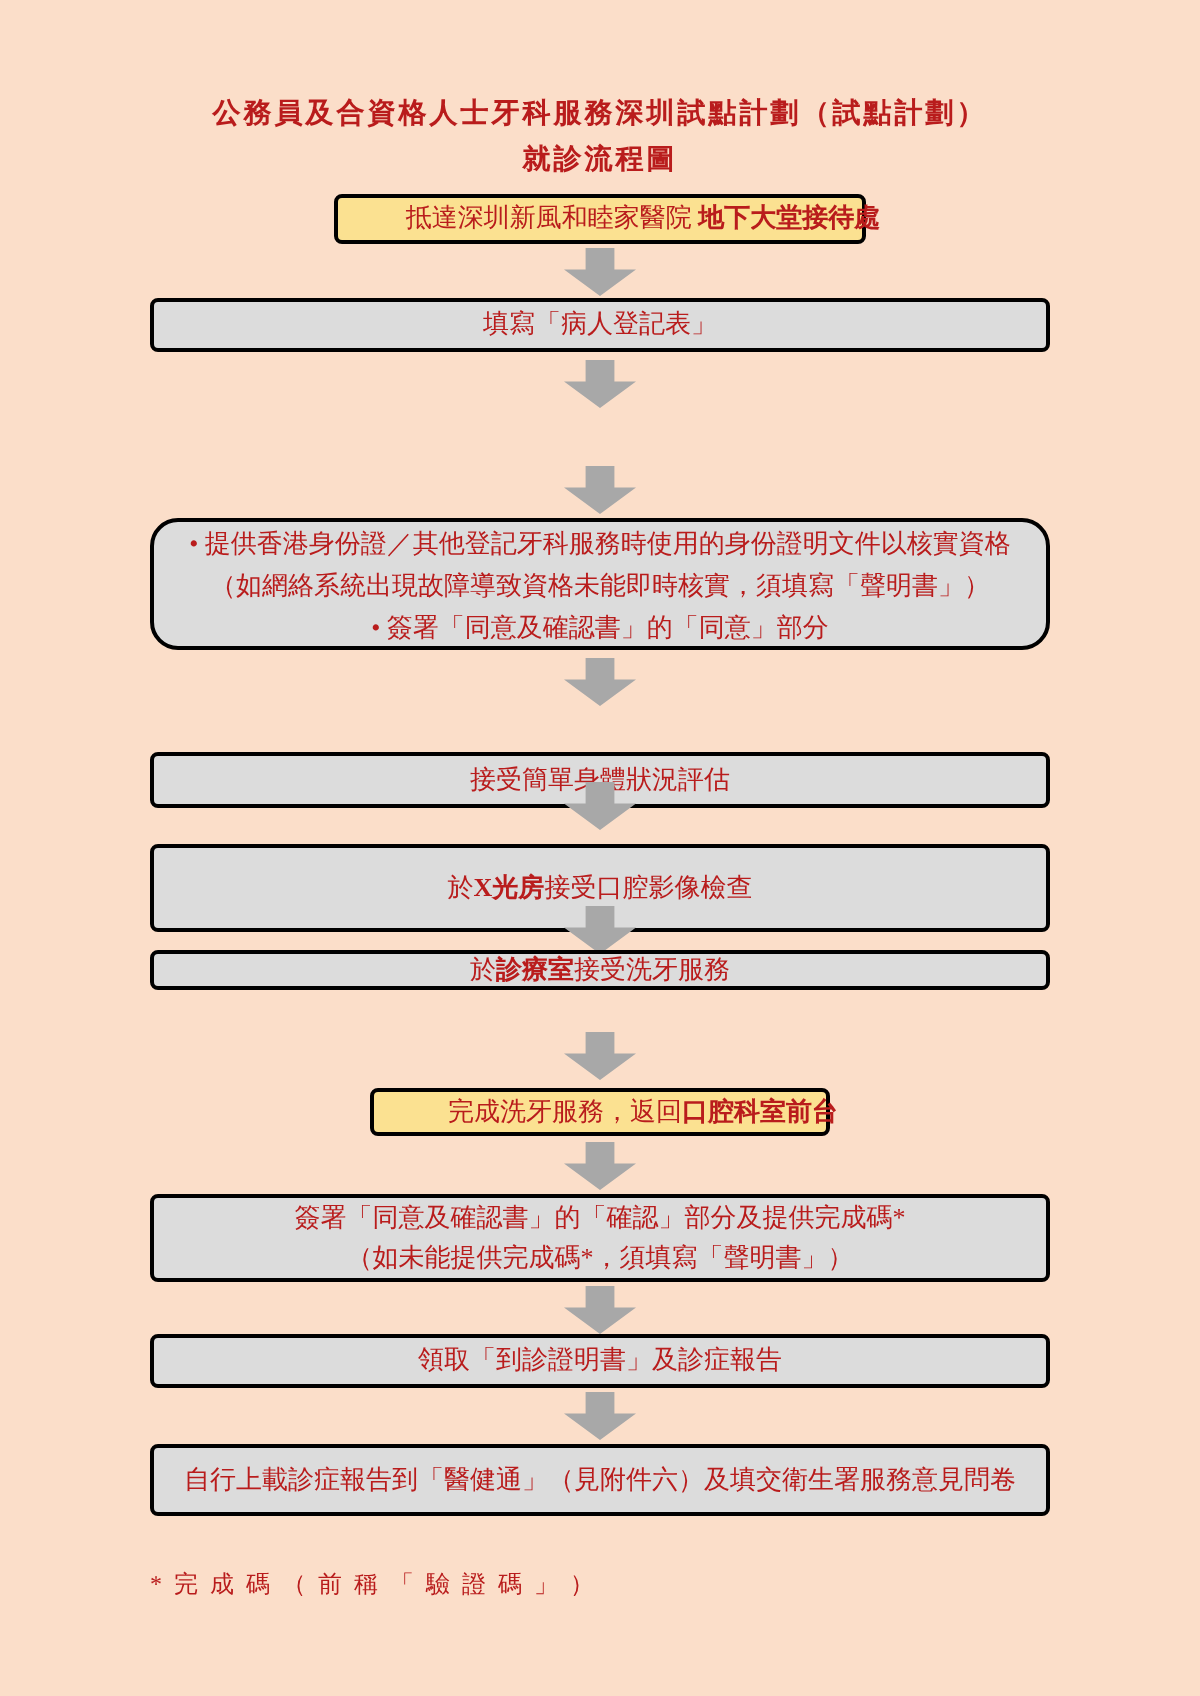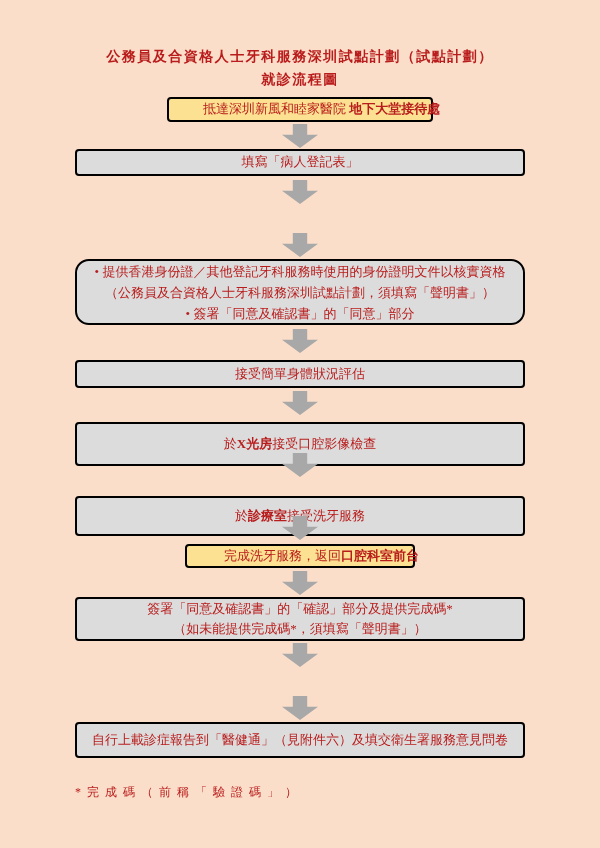--- a/index.html
+++ b/index.html
@@ -53,51 +53,54 @@
 
   <div class="box gray" style="top:149px; height:27px;">
     <div class="line">填寫「病人登記表」</div>
   </div>
   <div class="arrow" style="top:180px;"></div>
 
   <div class="arrow" style="top:233px;"></div>
 
   <div class="box gray big" style="top:259px; height:66px;border-radius:14px;">
     <div class="line">• 提供香港身份證／其他登記牙科服務時使用的身份證明文件以核實資格</div>
-    <div class="line">（公務員及合資格人士牙科服務深圳試點計劃，須填寫「聲明書」）</div>
+    <div class="line">（如網絡系統出現故障導致資格未能即時核實，須填寫「聲明書」）</div>
     <div class="line">• 簽署「同意及確認書」的「同意」部分</div>
   </div>
   <div class="arrow" style="top:329px;"></div>
 
-  <div class="box gray" style="top:360px; height:28px;">
+  <div class="box gray" style="top:376px; height:28px;">
     <div class="line">接受簡單身體狀況評估</div>
   </div>
   <div class="arrow" style="top:391px;"></div>
 
   <div class="box gray" style="top:422px; height:44px;">
     <div class="line"><span>於</span><span class="b">X光房</span><span>接受口腔影像檢查</span></div>
   </div>
   <div class="arrow" style="top:453px;"></div>
 
-  <div class="box gray" style="top:496px; height:40px;">
+  <div class="box gray" style="top:475px; height:20px;">
     <div class="line"><span>於</span><span class="b">診療室</span><span>接受洗牙服務</span></div>
   </div>
   <div class="arrow" style="top:516px;"></div>
 
   <div class="box yellow" style="top:544px; left:185px; width:230px; height:24px;">
     <div class="line"><span>完成洗牙服務，返回</span><span class="b">口腔科室前台</span></div>
   </div>
   <div class="arrow" style="top:571px;"></div>
 
   <div class="box gray two" style="top:597px; height:44px;">
     <div class="line">簽署「同意及確認書」的「確認」部分及提供完成碼*</div>
     <div class="line">（如未能提供完成碼*，須填寫「聲明書」）</div>
   </div>
   <div class="arrow" style="top:643px;"></div>
 
+  <div class="box gray" style="top:667px; height:27px;">
+    <div class="line">領取「到診證明書」及診症報告</div>
+  </div>
   <div class="arrow" style="top:696px;"></div>
 
   <div class="box gray" style="top:722px; height:36px;">
     <div class="line">自行上載診症報告到「醫健通」（見附件六）及填交衛生署服務意見問卷</div>
   </div>
 
   <div class="footnote">*完成碼（前稱「驗證碼」）</div>
 
 </div>
 

